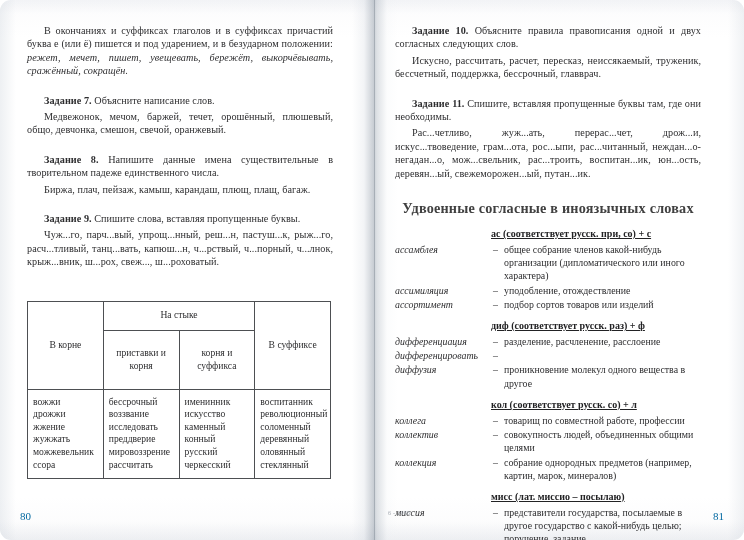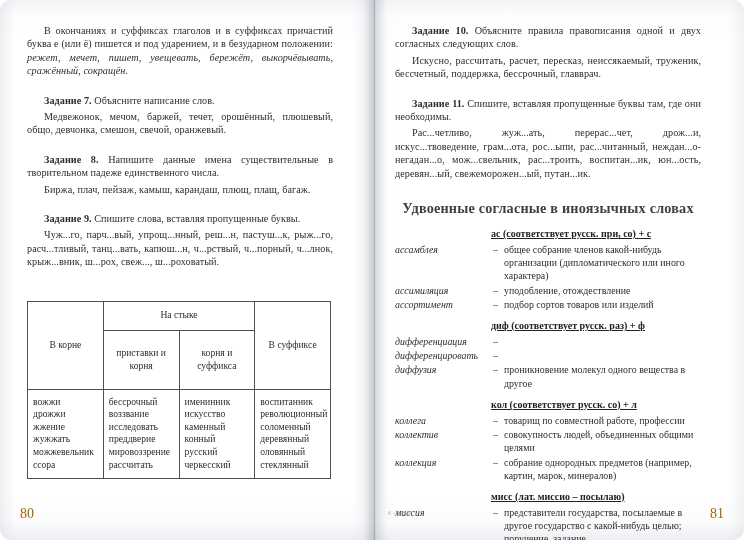--- a/index.html
+++ b/index.html
@@ -174,22 +174,22 @@
     font-size: 9.9px;
     line-height: 13.2px;
     color: #2d2d2f;
   }
   .gloss-block { margin-bottom: 9px; }
 
   
   .folio {
     position: absolute;
     bottom: 18px;
-    font-size: 14px;
-    color: #a16207;
+    font-size: 11px;
+    color: #0369a1;
   }
   #folio-left  { left: 20px; }
   #folio-right { right: 20px; }
   .signature {
     position: absolute;
     bottom: 24px;
     left: 10px;
     font-size: 6px;
     color: #9aa0a8;
     letter-spacing: 0.3px;
@@ -316,20 +316,21 @@
             <div class="gloss-dash">–</div>
             <div class="gloss-def">подбор сортов товаров или изделий</div>
           </div>
         </div>
 
         <div class="gloss-block">
           <div class="gloss-head">диф (соответствует русск. раз) + ф</div>
           <div class="gloss-row">
             <div class="gloss-term">дифференциация</div>
             <div class="gloss-dash">–</div>
+            <div class="gloss-def">разделение, расчленение, расслоение</div>
           </div>
           <div class="gloss-row">
             <div class="gloss-term">дифференцировать</div>
             <div class="gloss-dash">–</div>
           </div>
           <div class="gloss-row">
             <div class="gloss-term">диффузия</div>
             <div class="gloss-dash">–</div>
             <div class="gloss-def">проникновение молекул одного вещества в другое</div>
           </div>

